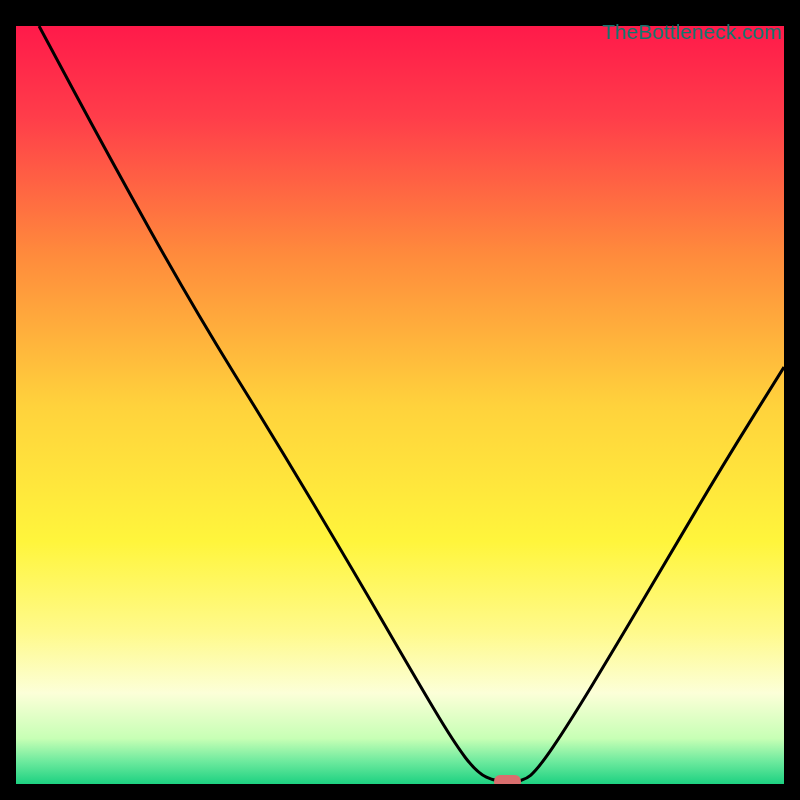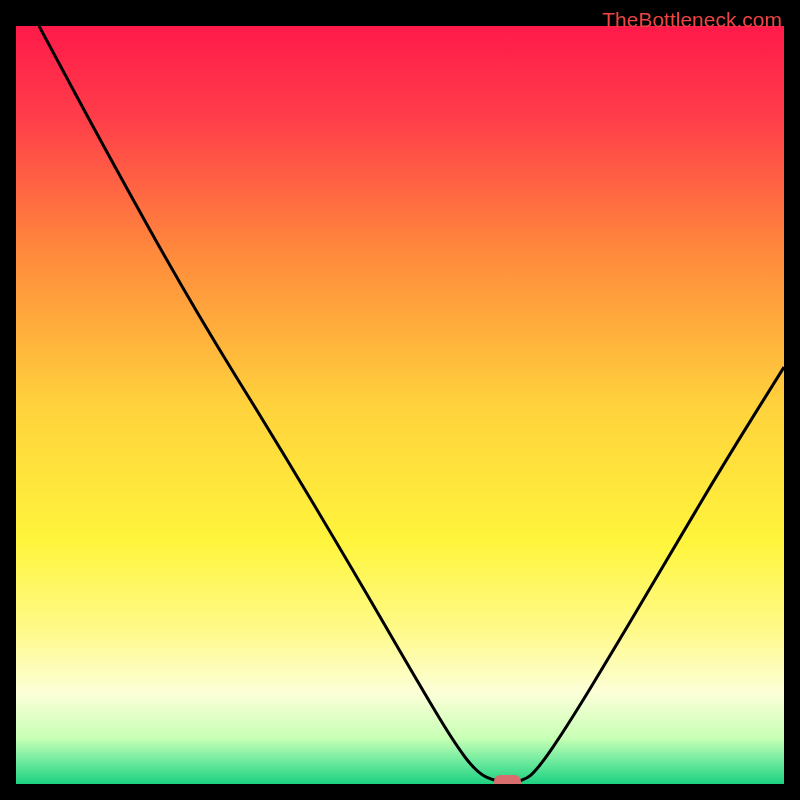--- a/index.html
+++ b/index.html
@@ -6,23 +6,23 @@
     margin: 0;
     padding: 0;
     width: 800px;
     height: 800px;
     background: #000;
     position: relative;
     font-family: Arial, sans-serif;
   }
   .watermark {
     position: absolute;
-    top: 8px;
+    top: 20px;
     right: 18px;
-    color: #ef4444;
+    color: #0f766e;
     font-size: 21px;
     font-weight: 500;
     z-index: 10;
   }
   .plot-container {
     position: absolute;
     left: 16px;
     top: 26px;
     width: 768px;
     height: 758px;

